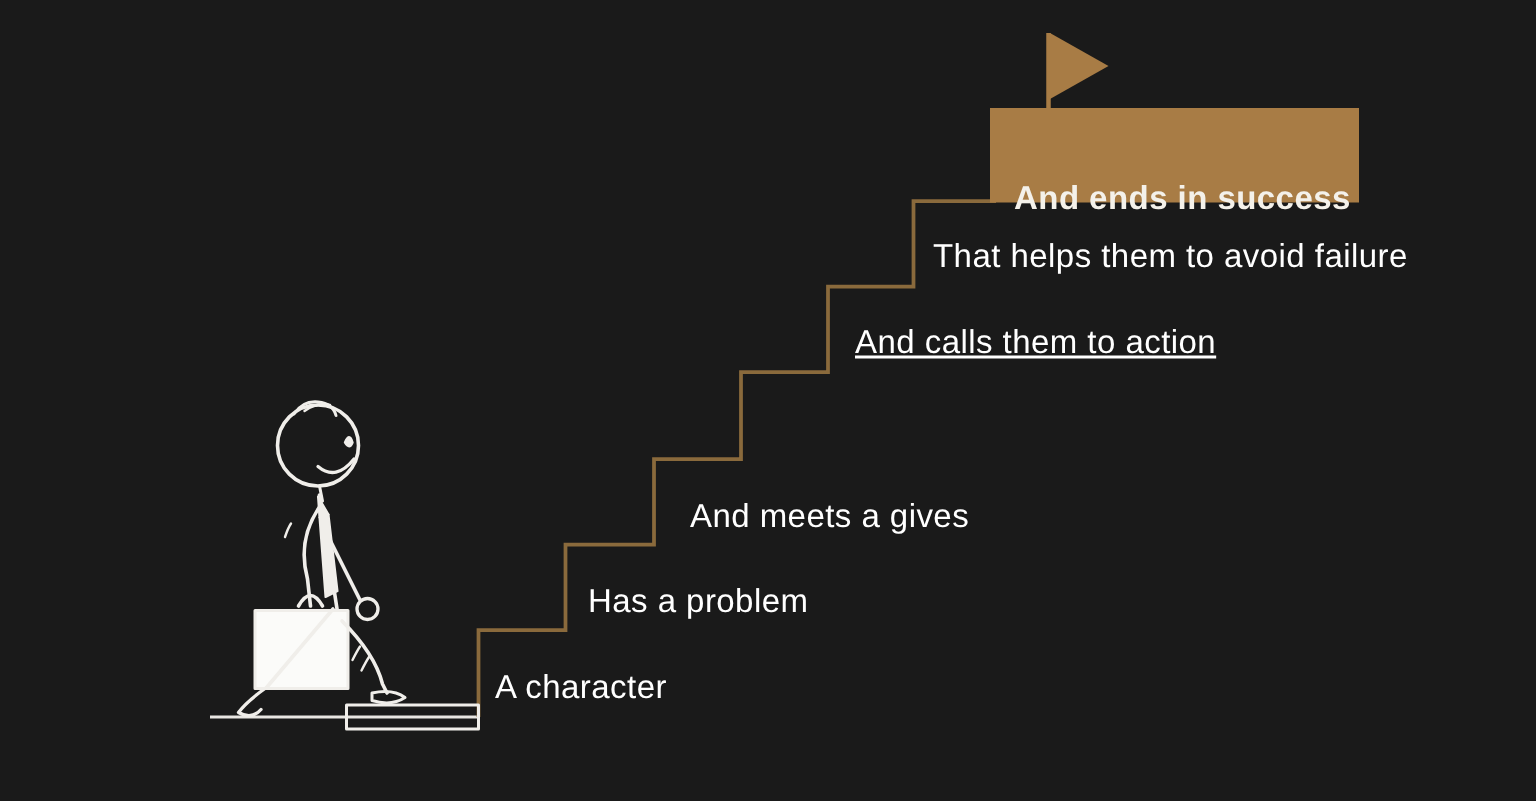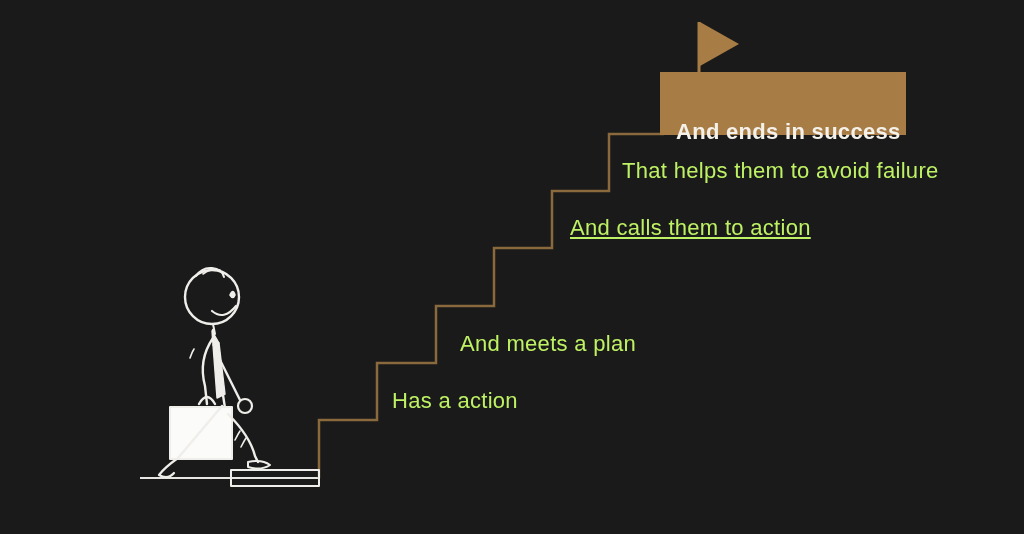--- a/index.html
+++ b/index.html
@@ -18,21 +18,21 @@
   }
   #stairs-svg, #figure-svg {
     position: absolute;
     left: 0;
     top: 0;
     width: 1024px;
     height: 534px;
   }
   .step-label {
     position: absolute;
-    color: #bef264;
+    color: #ffffff;
     font-family: "Liberation Sans", sans-serif;
     font-size: 22px;
     font-weight: 300;
     letter-spacing: 0.3px;
     white-space: nowrap;
     line-height: 1;
   }
   .success-box {
     position: absolute;
     left: 660px;
@@ -110,21 +110,22 @@
       <path d="M248 462 q14 -3 22 3 q-9 6 -22 2 Z" stroke-width="2"></path>
 
       <path d="M235 440 q3 -6 5 -9" stroke-width="1.6"></path>
       <path d="M241 447 q3 -6 5 -9" stroke-width="1.6"></path>
 
       <rect x="231" y="470" width="88" height="16" fill="none" stroke="#f0eeea" stroke-width="2"></rect>
       <path d="M240 470 L310 470" stroke-width="1.4"></path>
     </g>
   </svg>
 
-  <div class="step-label" style="left:392px; top:390px;">Has a action</div>
-  <div class="step-label" style="left:460px; top:333px;">And meets a plan</div>
+  <div class="step-label" style="left:330px; top:447px;">A character</div>
+  <div class="step-label" style="left:392px; top:390px;">Has a problem</div>
+  <div class="step-label" style="left:460px; top:333px;">And meets a gives</div>
   <div class="step-label" style="left:570px; top:217px;text-decoration:underline;">And calls them to action</div>
   <div class="step-label" style="left:622px; top:160px;">That helps them to avoid failure</div>
 
   <div class="success-box"></div>
   <div class="success-label">And ends in success</div>
 
 </div>
 
 </body></html>

